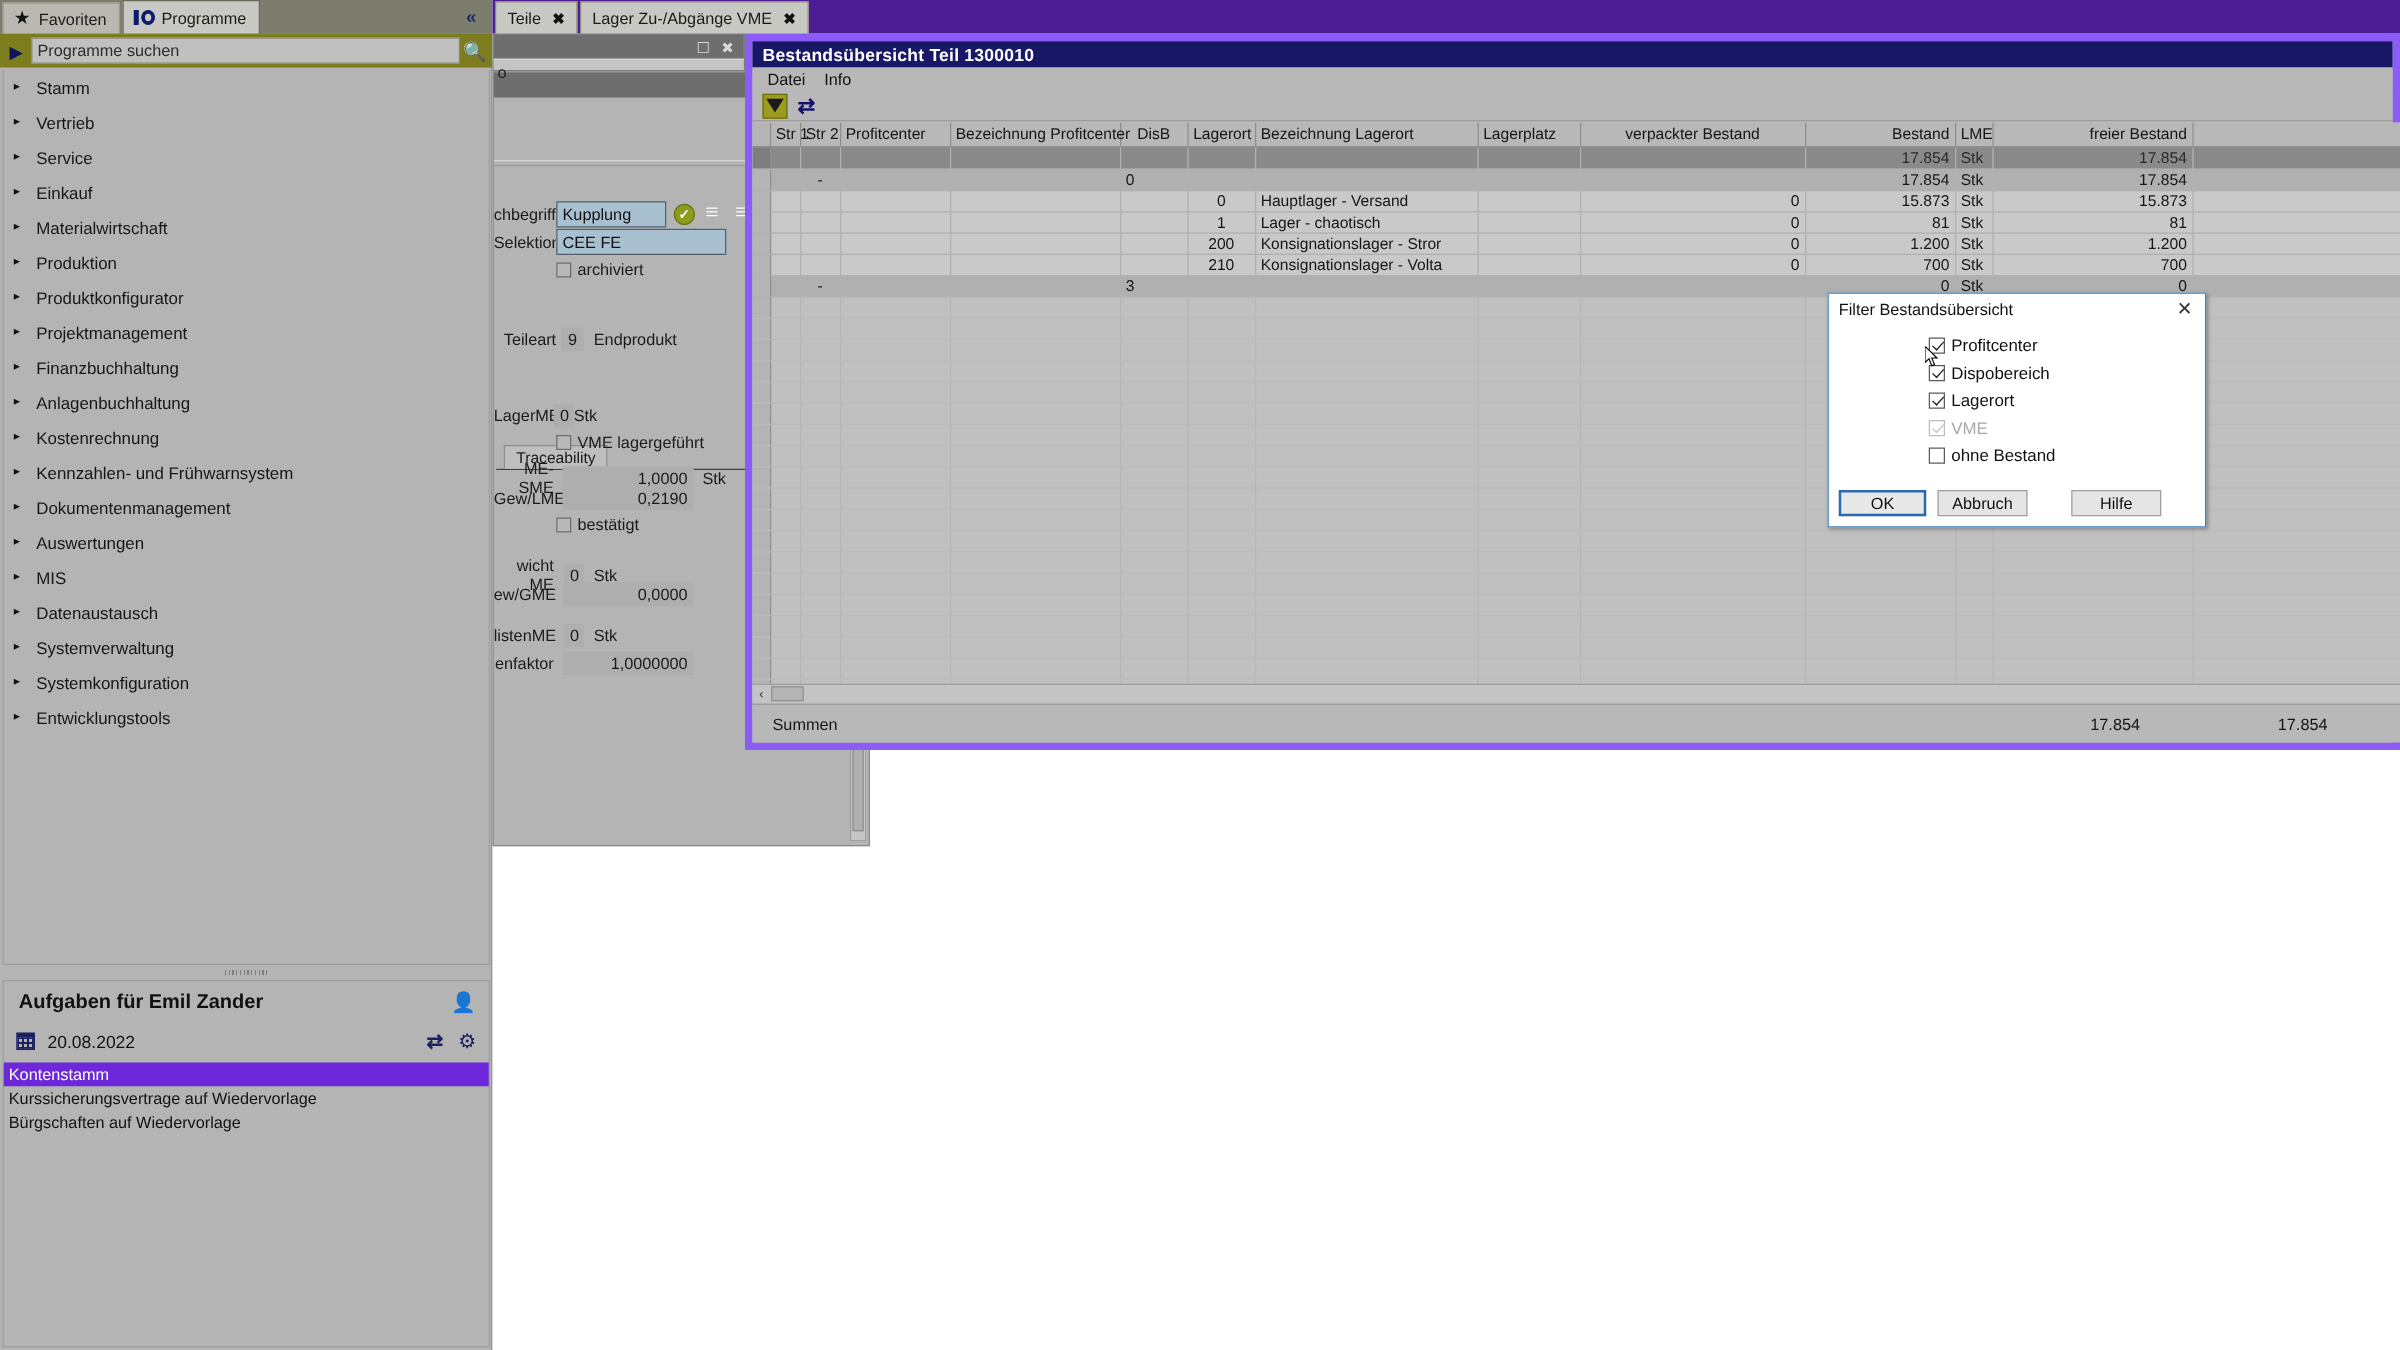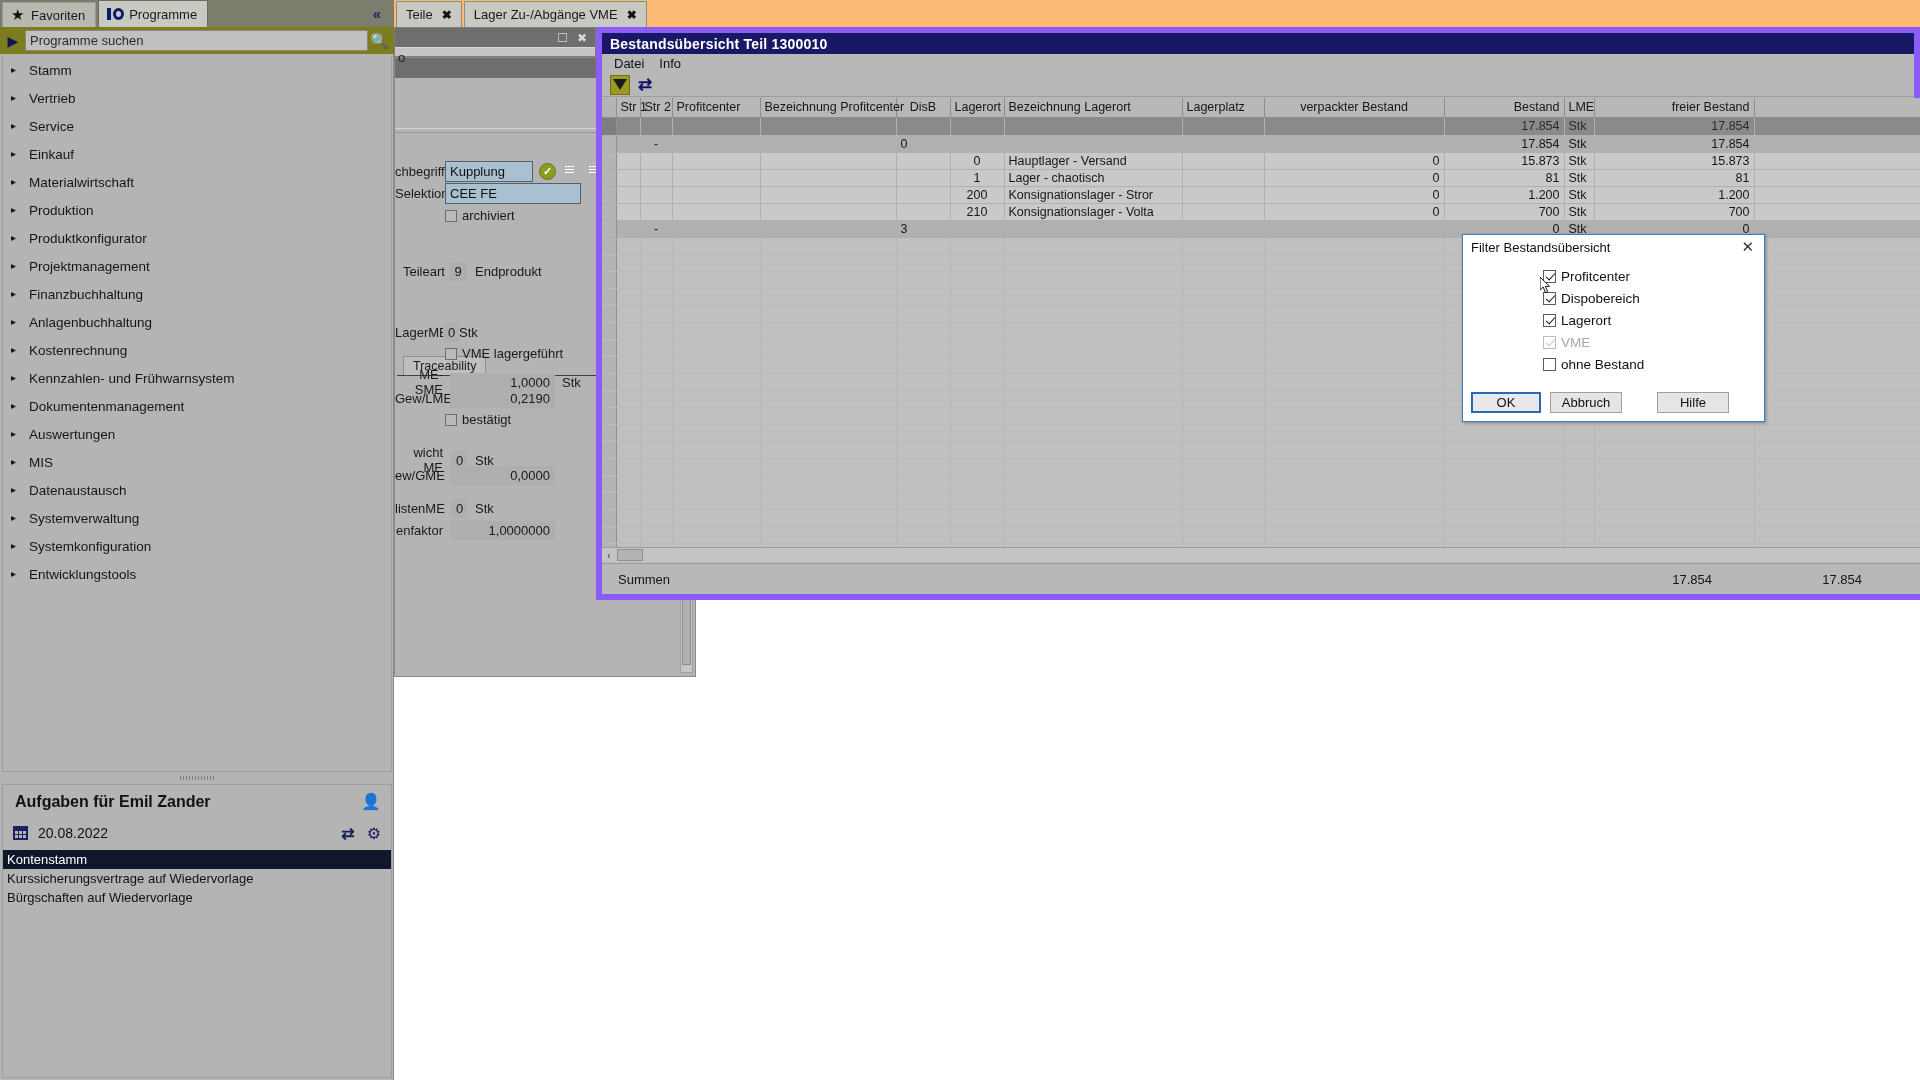--- a/index.html
+++ b/index.html
@@ -153,32 +153,32 @@
   .refresh-ico { color:#1b2060; font-size: 16px; font-weight:bold; }
   .gear-ico { color:#1b2060; font-size: 16px; }
   .person-ico { color:#1b2060; font-size: 16px; }
 
   #task-list { margin-top: 2px; }
   .task-item {
     height: 19px; display:flex; align-items:center;
     padding-left: 4px; font-size: 13px; color:#111;
     cursor: default;
   }
-  .task-item.selected { background: #0f172a; color: #ffffff; }
+  .task-item.selected { background: #6d28d9; color: #ffffff; }
 
   
   #main {
     position: absolute; left: 394px; top: 0;
     width: 1526px; height: 1080px;
     background: #ffffff;
   }
   #top-tabs {
     position: absolute; left: 0; top: 0;
     width: 1526px; height: 27px;
-    background: #fdba74;
+    background: #4c1d95;
     display: flex; align-items: flex-end;
   }
   .mtab {
     height: 26px; display:flex; align-items:center; gap:9px;
     padding: 0 9px;
     font-size: 13px; color:#1a1a1a;
     background: #c9c9c3;
     border: 1px solid #8d8d80; border-bottom:none;
     margin-left: 2px;
     cursor: default;

